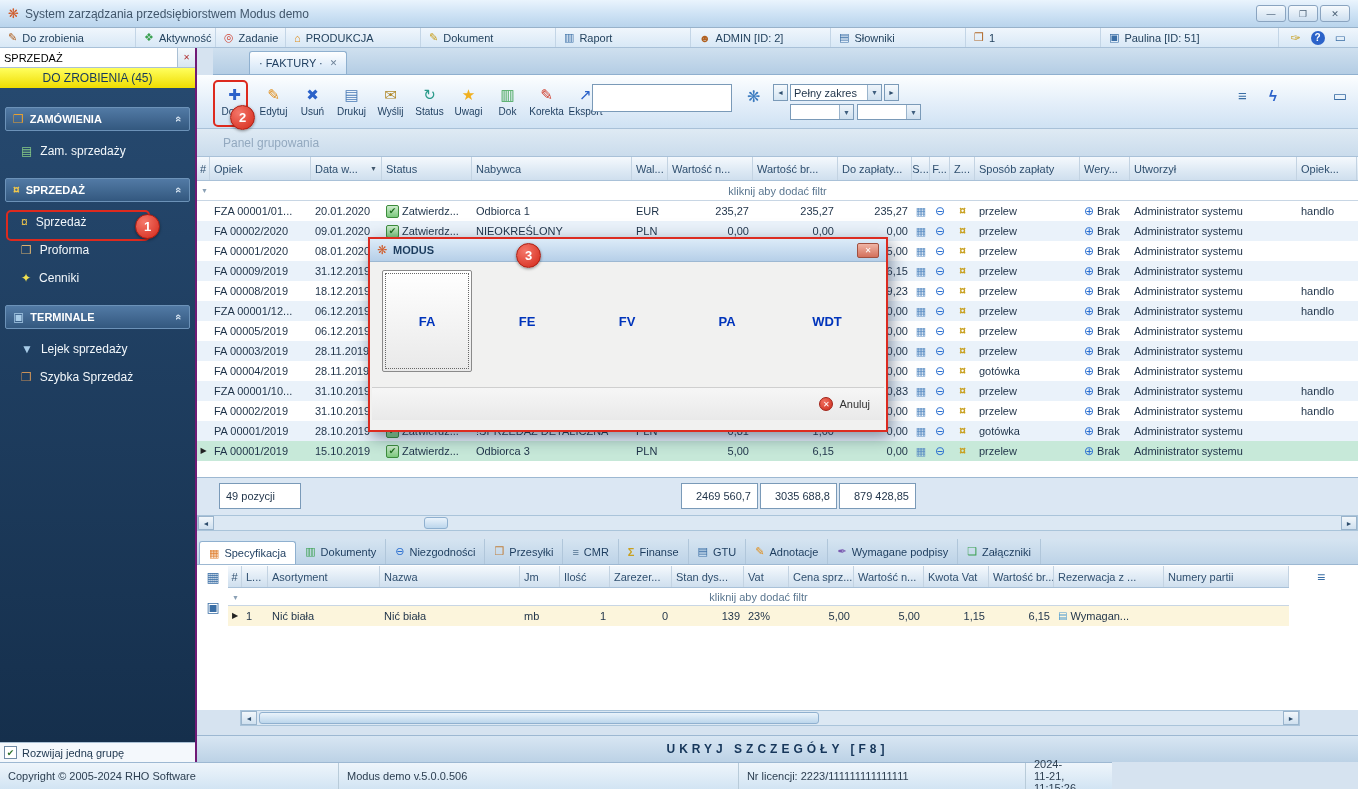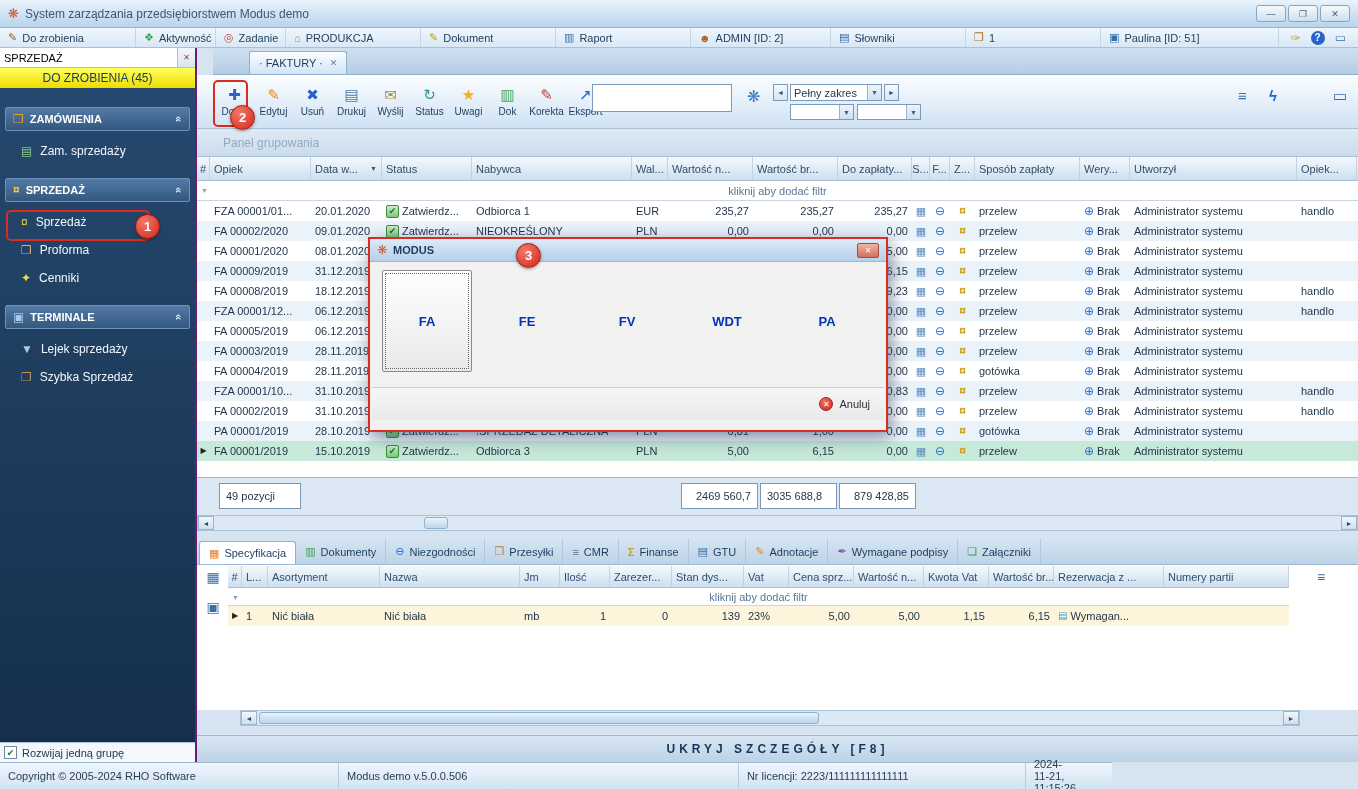--- a/index.html
+++ b/index.html
@@ -115,21 +115,21 @@
   #mg-head>:nth-child(13),#mg-rows .g-row>:nth-child(13){width:105px}
   #mg-head>:nth-child(14),#mg-rows .g-row>:nth-child(14){width:50px}
   #mg-head>:nth-child(15),#mg-rows .g-row>:nth-child(15){width:167px}
   #mg-head>:nth-child(16),#mg-rows .g-row>:nth-child(16){width:60px}
   #mg-rows .g-row>:nth-child(7),#mg-rows .g-row>:nth-child(8),#mg-rows .g-row>:nth-child(9){justify-content:flex-end}
 
   #summary{position:absolute;left:0;top:430px;width:1161px;height:37px;background:#dbe7f3}
   .sum-box{position:absolute;top:5px;height:26px;border:1px solid #7a9ab8;background:#fff;line-height:24px;padding:0 6px;overflow:hidden;white-space:nowrap}
   #sum-count{left:22px;width:82px}
   #sum-1{left:484px;width:77px;text-align:right}
-  #sum-2{left:563px;width:77px;}
+  #sum-2{left:563px;width:77px;text-align:right}
   #sum-3{left:642px;width:77px;text-align:right}
 
   .hscroll{position:absolute;height:16px;background:#dce8f3;border:1px solid #aac4da}
   #hs-main{left:0;top:467px;width:1161px}
   #hs-detail{left:43px;top:662px;width:1060px}
   .hs-btn{position:absolute;top:0;width:16px;height:14px;background:linear-gradient(#f2f7fb,#cfe0ef);border:1px solid #9ab4cc;font-size:7px;display:flex;align-items:center;justify-content:center;color:#2e4e6e}
   .hs-btn.l{left:0}.hs-btn.r{right:0}
   .hs-thumb{position:absolute;top:1px;height:12px;background:linear-gradient(#eaf3fb,#bcd6ec);border:1px solid #8fb0cf;border-radius:3px}
 
   #dtabs{position:absolute;left:0;top:491px;width:1161px;height:26px;background:linear-gradient(#d5e4f1,#bdd3e7);border-bottom:1px solid #9db8d2;display:flex;padding-left:2px}
@@ -989,22 +989,22 @@
 <div id="dialog">
   <div class="dlg-title">
     <span class="dlg-ic">❋</span>
     <span>MODUS</span>
     <span class="dlg-close">✕</span>
   </div>
   <div id="dlg-buttons">
       <div class="dlg-btn focused">FA</div>
       <div class="dlg-btn">FE</div>
       <div class="dlg-btn">FV</div>
+      <div class="dlg-btn">PA</div>
       <div class="dlg-btn">WDT</div>
-      <div class="dlg-btn">PA</div>
     </div>
   <div class="dlg-footer">
     <div class="btn-cancel">
       <span class="cancel-ic">✕</span>
       <span>Anuluj</span>
     </div>
   </div>
 </div>
 
 <div class="ann-rect" id="ann-r1"></div>

